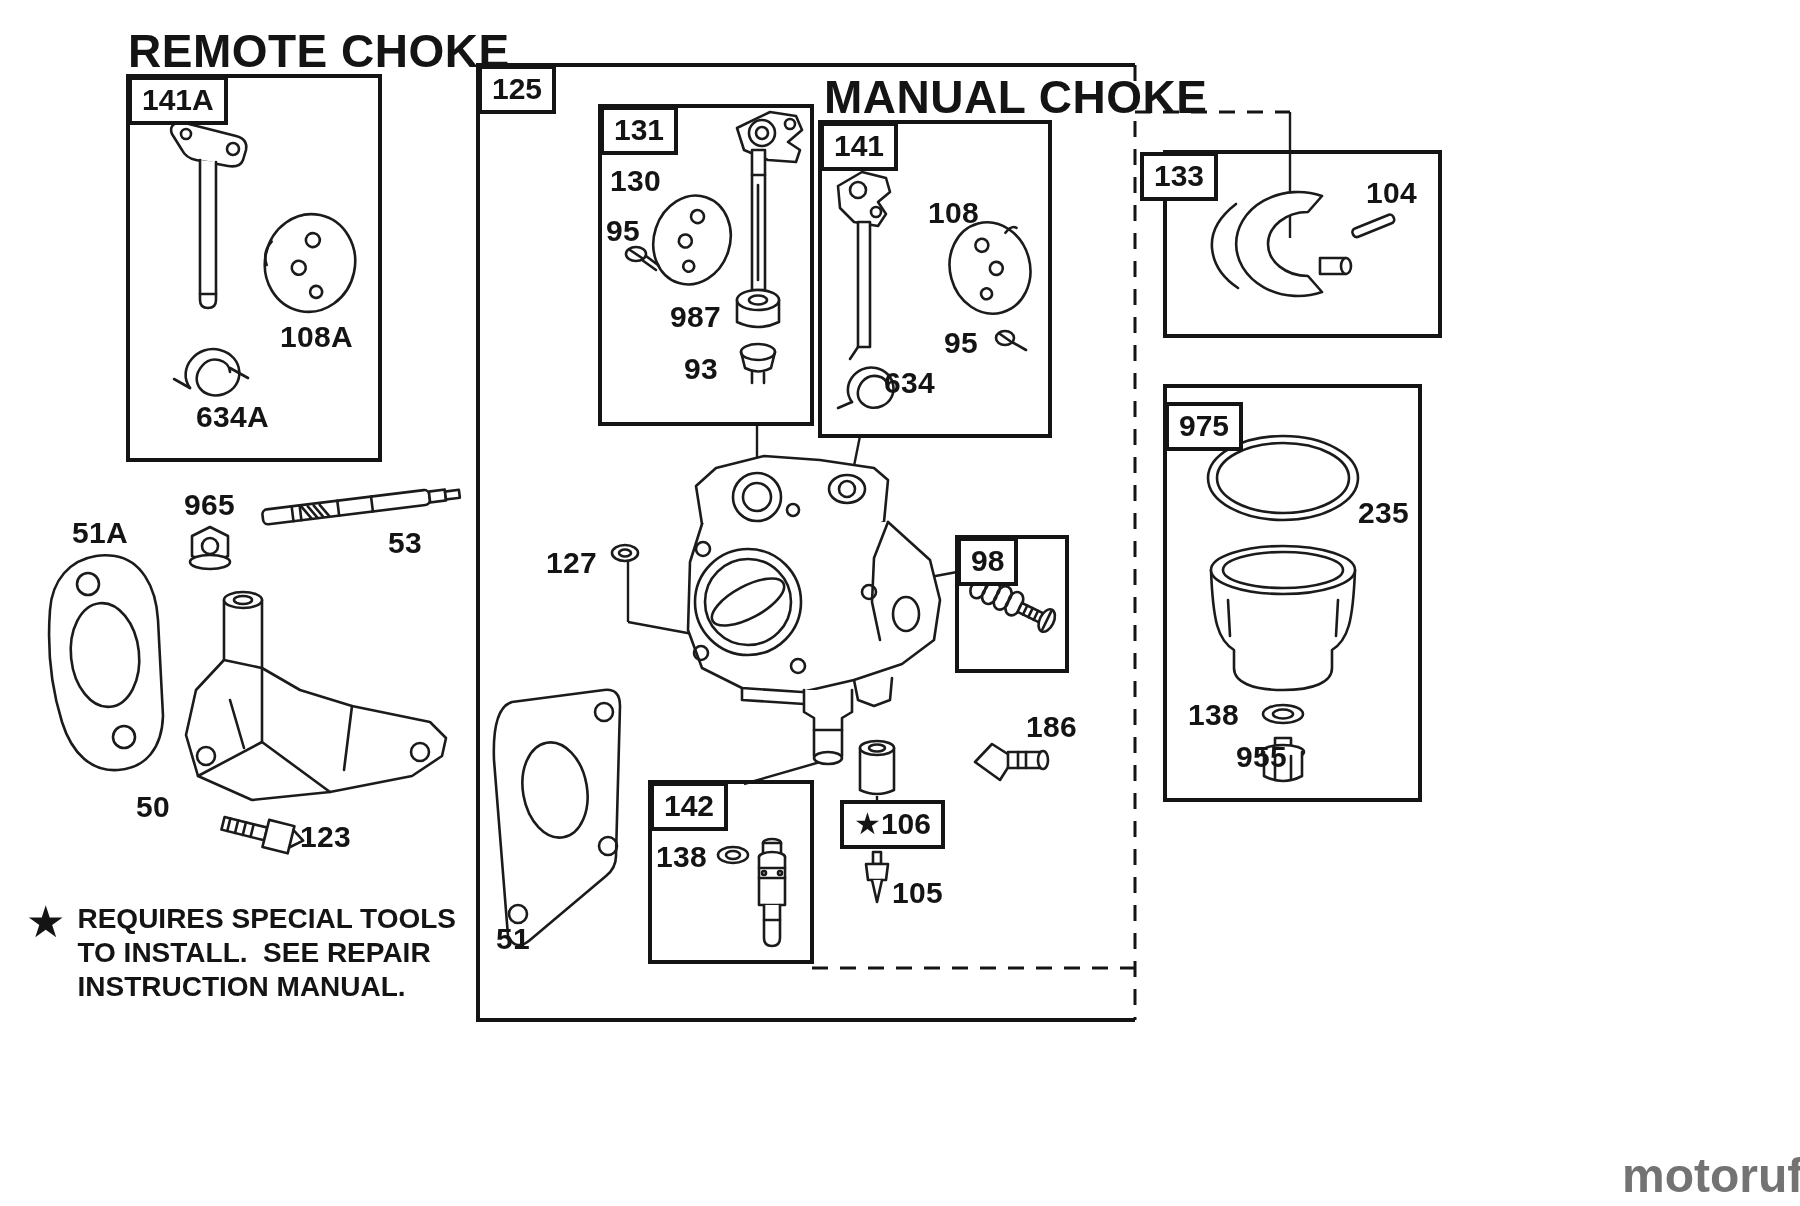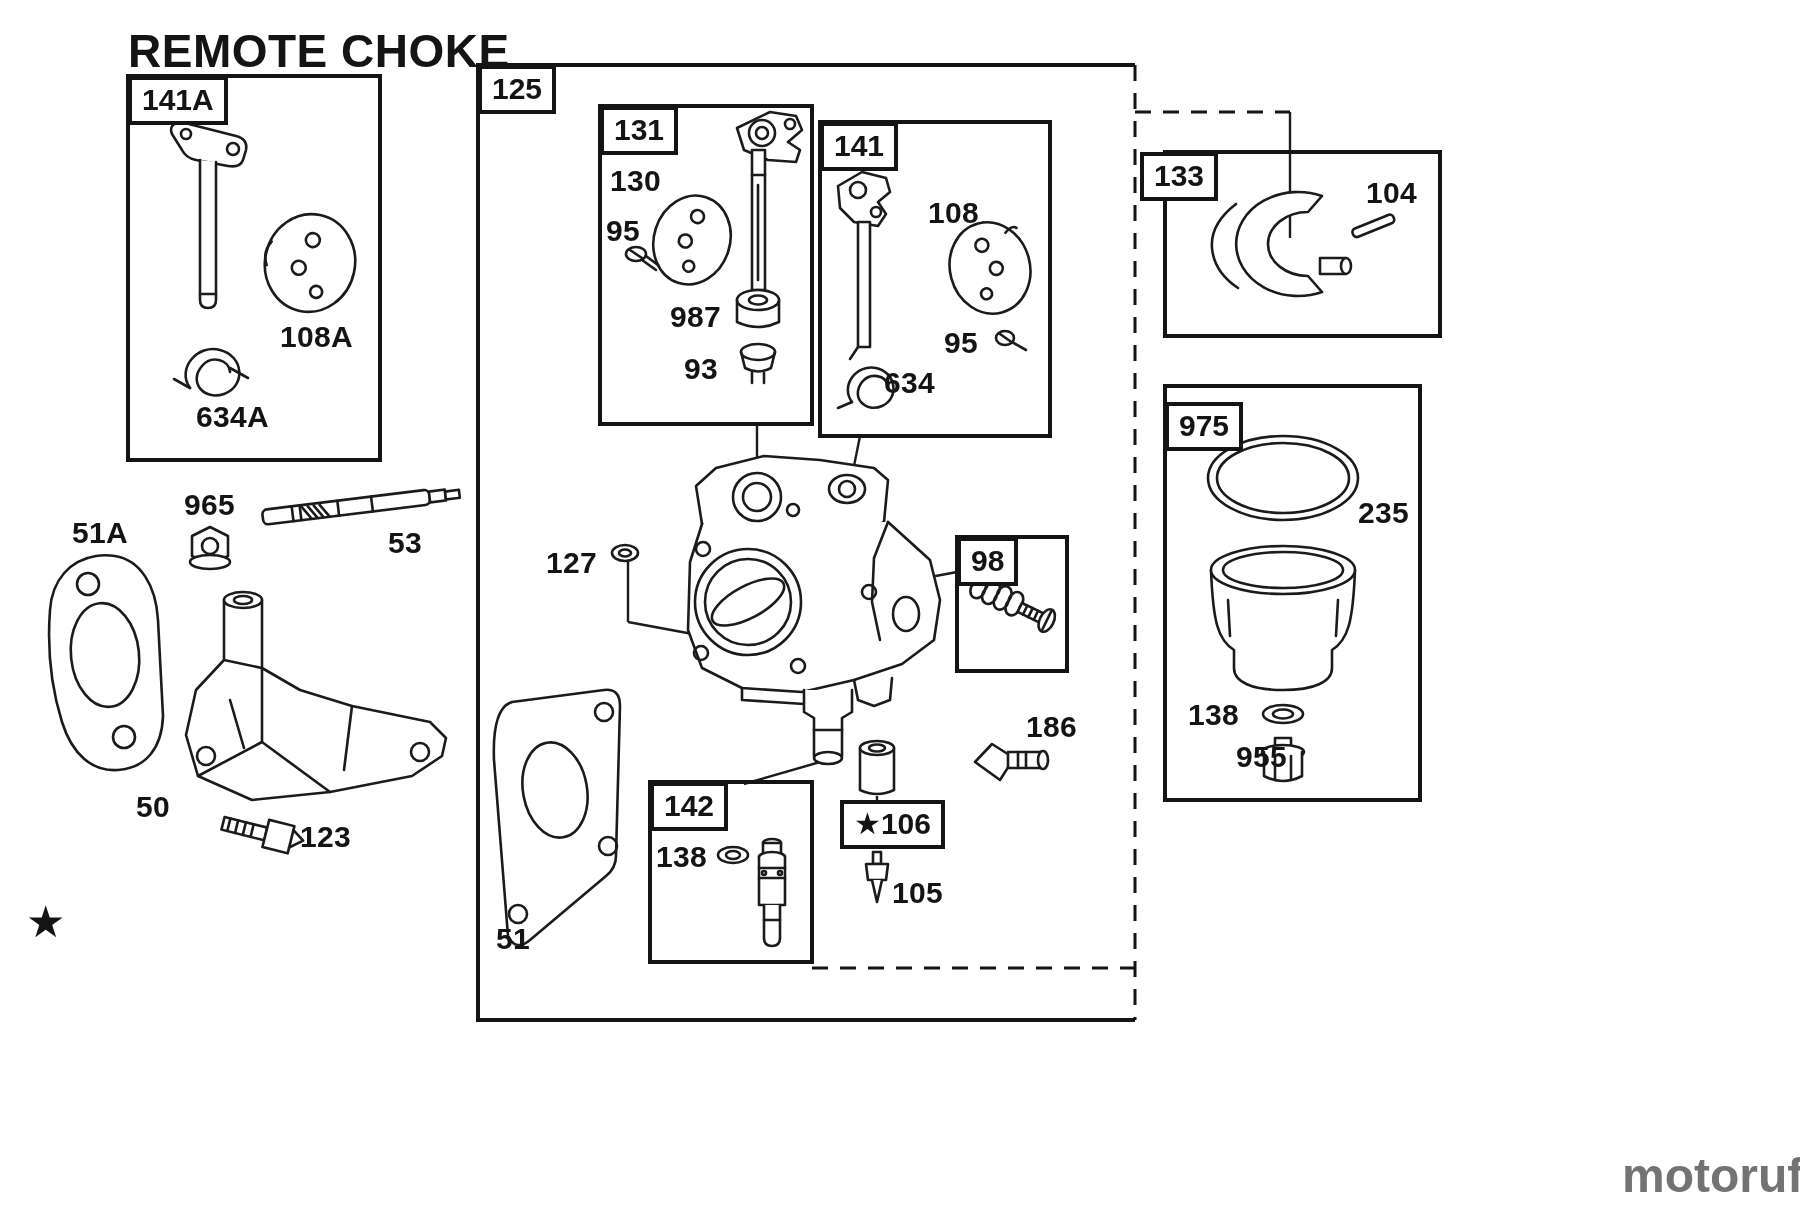--- a/index.html
+++ b/index.html
@@ -295,20 +295,21 @@
     <rect x="600" y="106" width="212" height="318"></rect>
     <rect x="820" y="122" width="230" height="314"></rect>
     <rect x="1165" y="152" width="275" height="184"></rect>
     <rect x="1165" y="386" width="255" height="414"></rect>
     <rect x="957" y="537" width="110" height="134"></rect>
     <rect x="650" y="782" width="162" height="180"></rect>
   </g>
 </svg>
 
 <div class="heading" style="left:128px;top:24px">REMOTE CHOKE</div>
+<div class="heading" style="left:824px;top:70px">MANUAL CHOKE</div>
 
 <div class="boxlbl" style="left:128px;top:76px">141A</div>
 <div class="boxlbl" style="left:478px;top:65px">125</div>
 <div class="boxlbl" style="left:600px;top:106px">131</div>
 <div class="boxlbl" style="left:820px;top:122px">141</div>
 <div class="boxlbl" style="left:1140px;top:152px">133</div>
 <div class="boxlbl" style="left:1165px;top:402px">975</div>
 <div class="boxlbl" style="left:957px;top:537px">98</div>
 <div class="boxlbl" style="left:650px;top:782px">142</div>
 <div class="boxlbl" style="left:840px;top:800px">★106</div>
@@ -332,20 +333,25 @@
 <div class="lbl" style="left:1188px;top:698px">138</div>
 <div class="lbl" style="left:1236px;top:740px">955</div>
 <div class="lbl" style="left:546px;top:546px">127</div>
 <div class="lbl" style="left:1026px;top:710px">186</div>
 <div class="lbl" style="left:656px;top:840px">138</div>
 <div class="lbl" style="left:892px;top:876px">105</div>
 <div class="lbl" style="left:496px;top:922px">51</div>
 
 <div class="footnote" style="left:26px;top:902px">
   <span class="star">★</span>
+  <div class="lines">
+    <div>REQUIRES SPECIAL TOOLS</div>
+    <div>TO INSTALL.  SEE REPAIR</div>
+    <div>INSTRUCTION MANUAL.</div>
+  </div>
 </div>
 
 <div class="logo" style="left:1622px;top:1152px">
   <span class="name">motoruf</span>
       <span class="tld">.de</span>
 </div>
 
 </div>
 
 </body></html>

